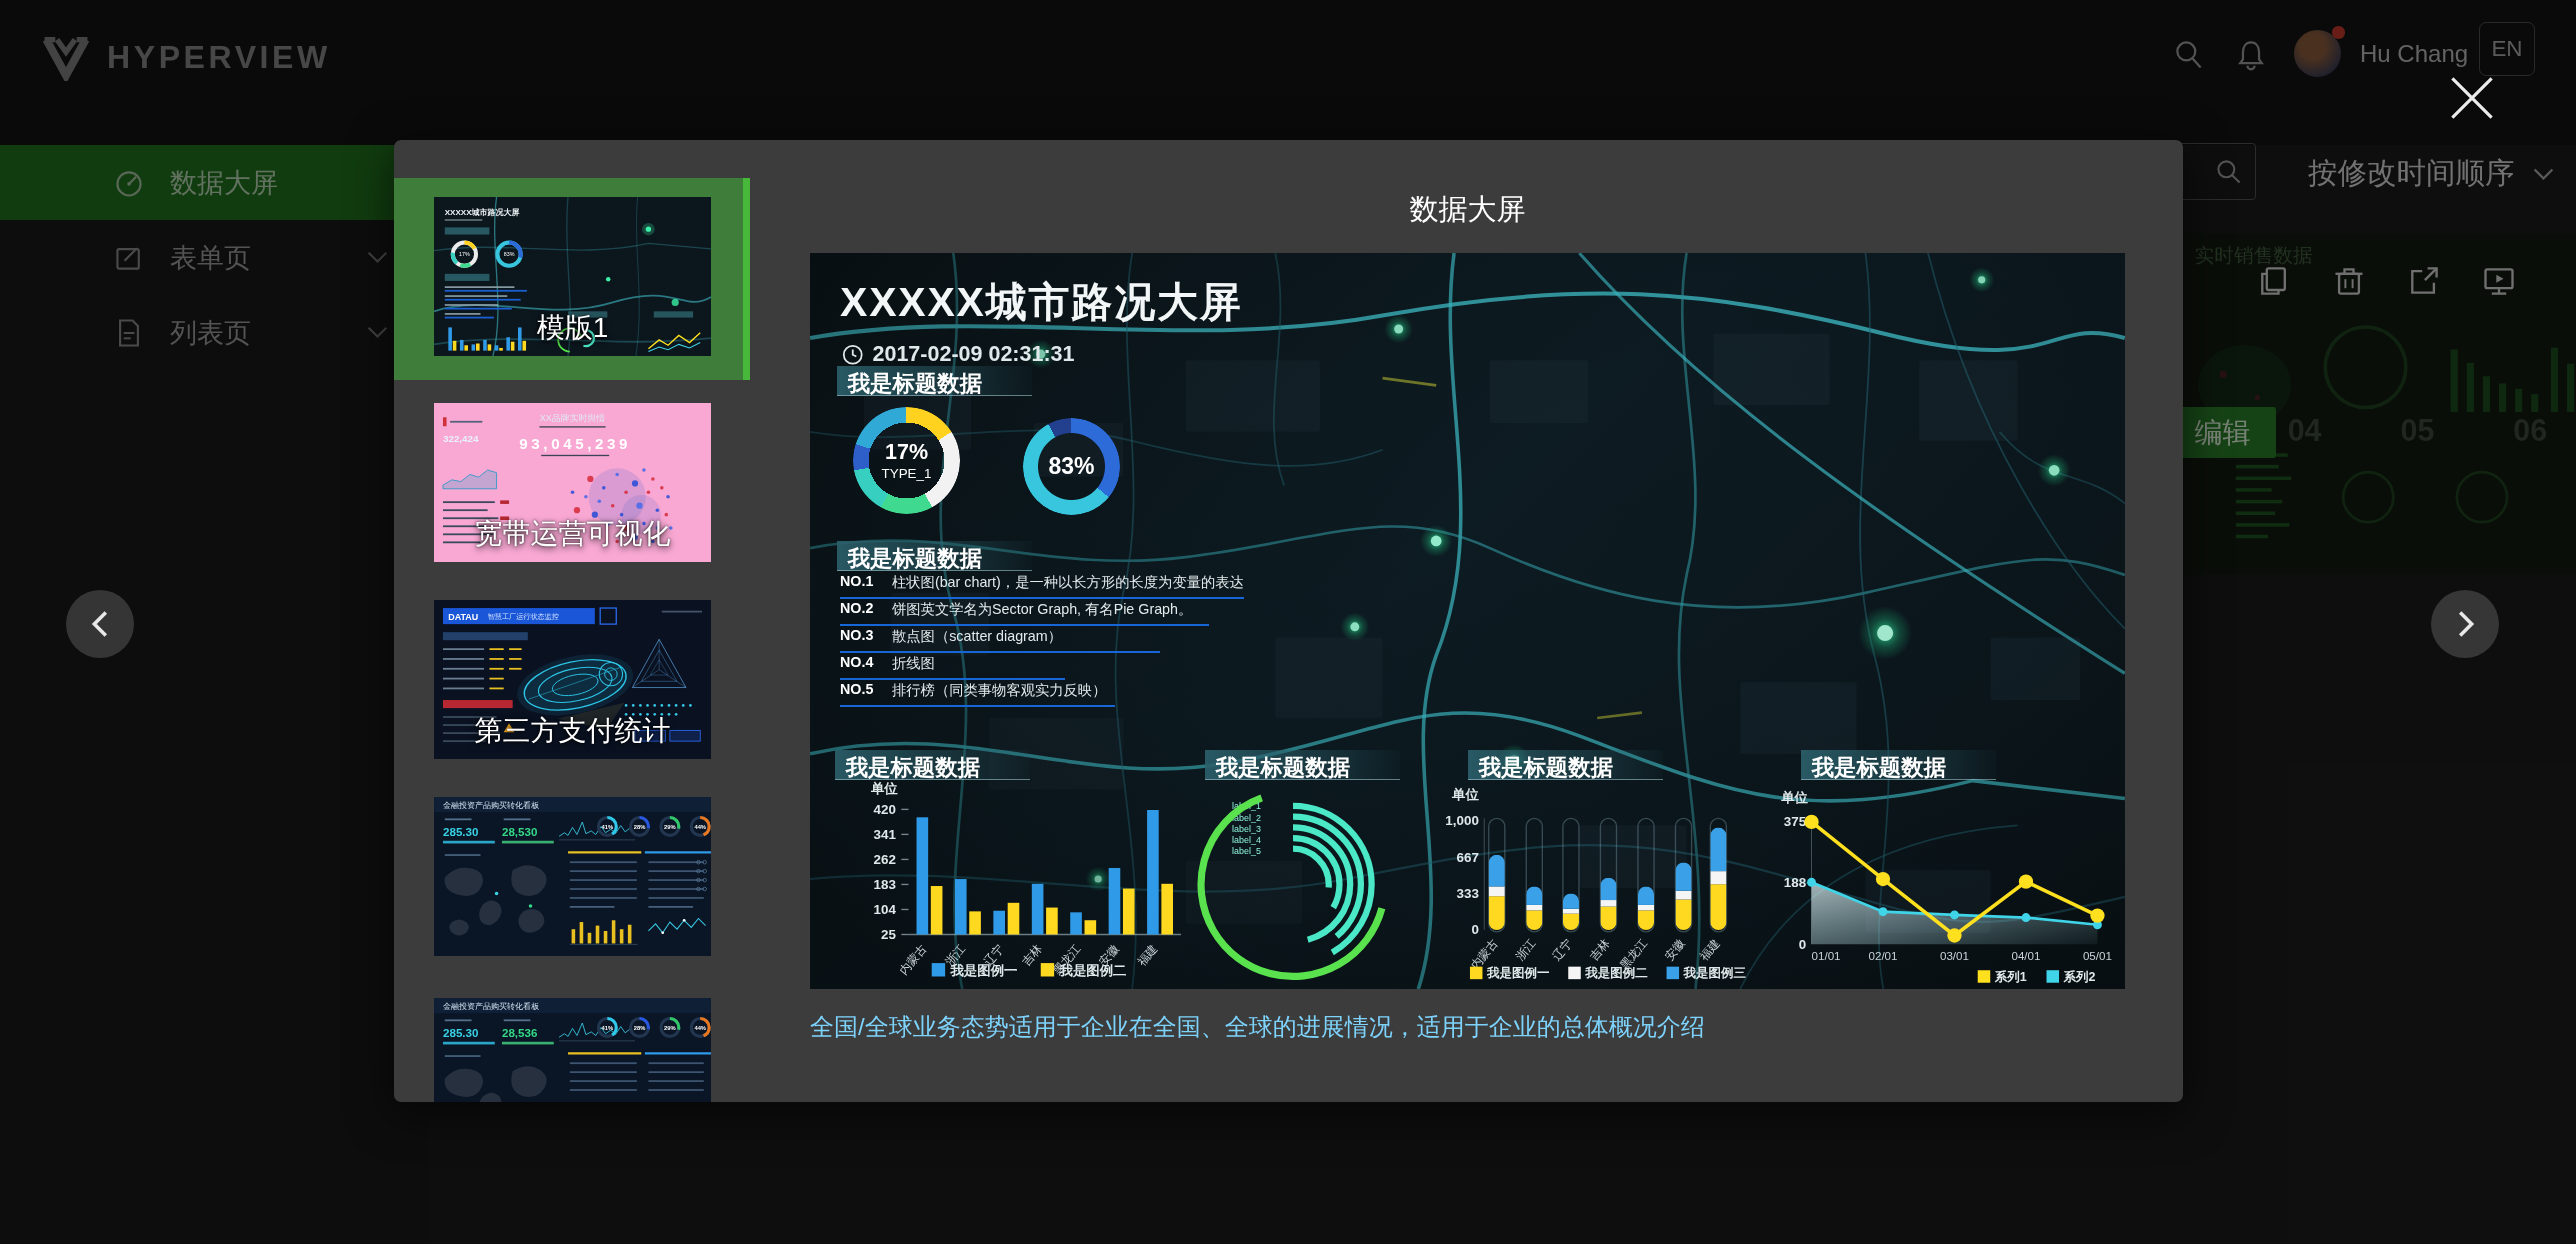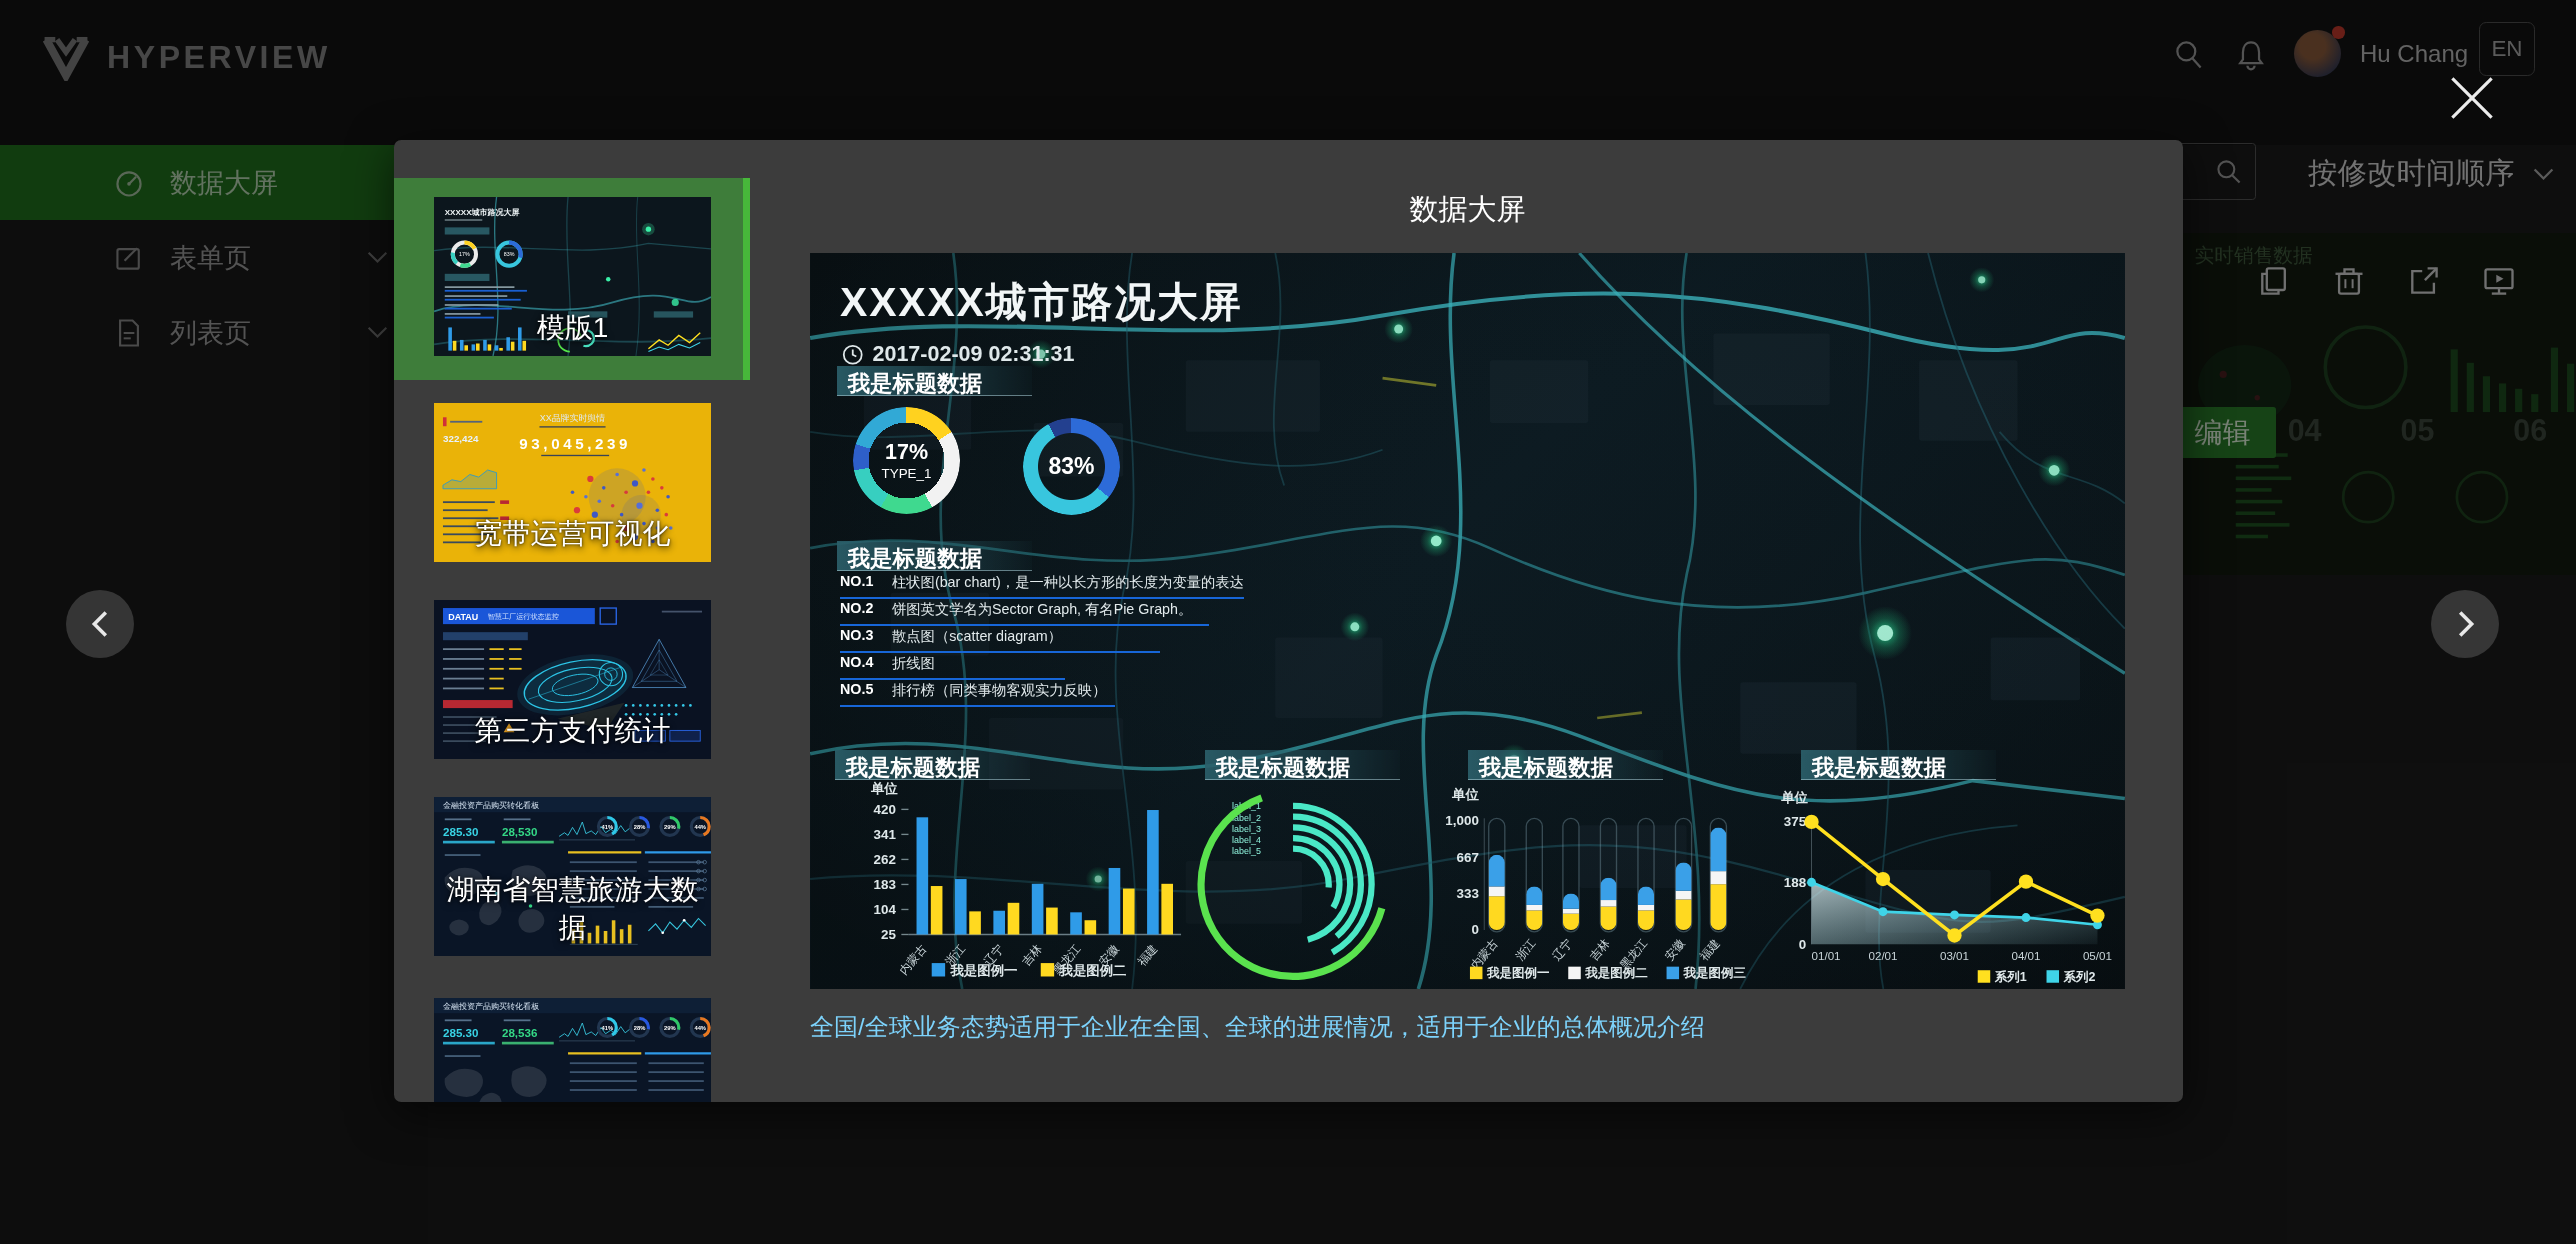--- a/index.html
+++ b/index.html
@@ -297,21 +297,21 @@
           <circle cx="152" cy="160" r="13" fill="none" stroke="#55e34a" stroke-width="2" pathLength="100" stroke-dasharray="70 30" transform="rotate(90 152 160)"></circle>
           <circle cx="170" cy="158" r="9" fill="none" stroke="#4ae8c6" stroke-width="2.5" pathLength="100" stroke-dasharray="55 45" transform="rotate(-90 170 158)"></circle>
           <polyline points="240,170 252,160 262,166 274,155 286,163 298,152" fill="none" stroke="#ffe01f" stroke-width="1.5"></polyline>
           <polyline points="240,173 252,168 262,171 274,165 286,169 298,163" fill="none" stroke="#3fd4e8" stroke-width="1.2"></polyline>
         </svg>
       </div>
       <div class="tpl-label">模版1</div>
     </div>
 
     <div class="tpl-item" style="top:263px;">
-      <div class="tpl-thumb" style="background:#eab308;">
+      <div class="tpl-thumb" style="background:#f9a8d4;">
         <svg width="277" height="159" viewBox="0 0 310 178">
           <text x="155" y="20" font-size="10" fill="#dfe8f0" text-anchor="middle">XX品牌实时舆情</text>
           <rect x="118" y="26" width="74" height="1.5" fill="#3a4456"></rect>
           <text x="158" y="52" font-size="17" font-weight="bold" fill="#ffffff" text-anchor="middle" letter-spacing="4">93,045,239</text>
           <rect x="120" y="58" width="76" height="1.5" fill="#3a4456"></rect>
           <rect x="10" y="16" width="4" height="10" fill="#d03038"></rect>
           <rect x="18" y="20" width="36" height="2" fill="#55637a"></rect>
           <text x="10" y="44" font-size="11" font-weight="bold" fill="#e8f2fc">322,424</text>
           <path d="M10,92 L20,86 L30,88 L40,80 L50,83 L60,75 L70,78 L70,96 L10,96 Z" fill="rgba(40,150,200,0.25)" stroke="#2f9ac8" stroke-width="1"></path>
           <g fill="#3a4a5c">
@@ -510,21 +510,20 @@
               <rect x="208" y="148" width="4" height="16"></rect>
               <rect x="217" y="143" width="4" height="21"></rect>
           </g>
           <line x1="152" y1="165" x2="228" y2="165" stroke="#33485c" stroke-width="1"></line>
           <rect x="240" y="122" width="50" height="2" fill="#45607a"></rect>
           <polyline points="240,150 248,142 256,152 264,140 272,148 280,138 288,146 296,136 304,144" fill="none" stroke="#38c8e0" stroke-width="1.2"></polyline>
           <circle cx="256" cy="152" r="1.5" fill="#fff"></circle>
             <circle cx="280" cy="138" r="1.5" fill="#fff"></circle>
         </svg>
       </div>
-      <div class="tpl-label">湖南省智慧旅游大数据</div>
     </div>
 
     <div class="tpl-item" style="top:858px;height:105px;">
       <div class="tpl-thumb" style="background:#0a1526;height:105px;">
         <svg width="277" height="159" viewBox="0 0 310 178">
           <rect x="0" y="0" width="310" height="17" fill="#0e1f36"></rect>
           <text x="10" y="12" font-size="9" fill="#d8e6f4">金融投资产品购买转化看板</text>
           <rect x="12" y="24" width="30" height="2" fill="#56708a"></rect>
             <rect x="78" y="24" width="30" height="2" fill="#56708a"></rect>
           <text x="10" y="44" font-size="13" font-weight="bold" fill="#38d2e4">285.30</text>

